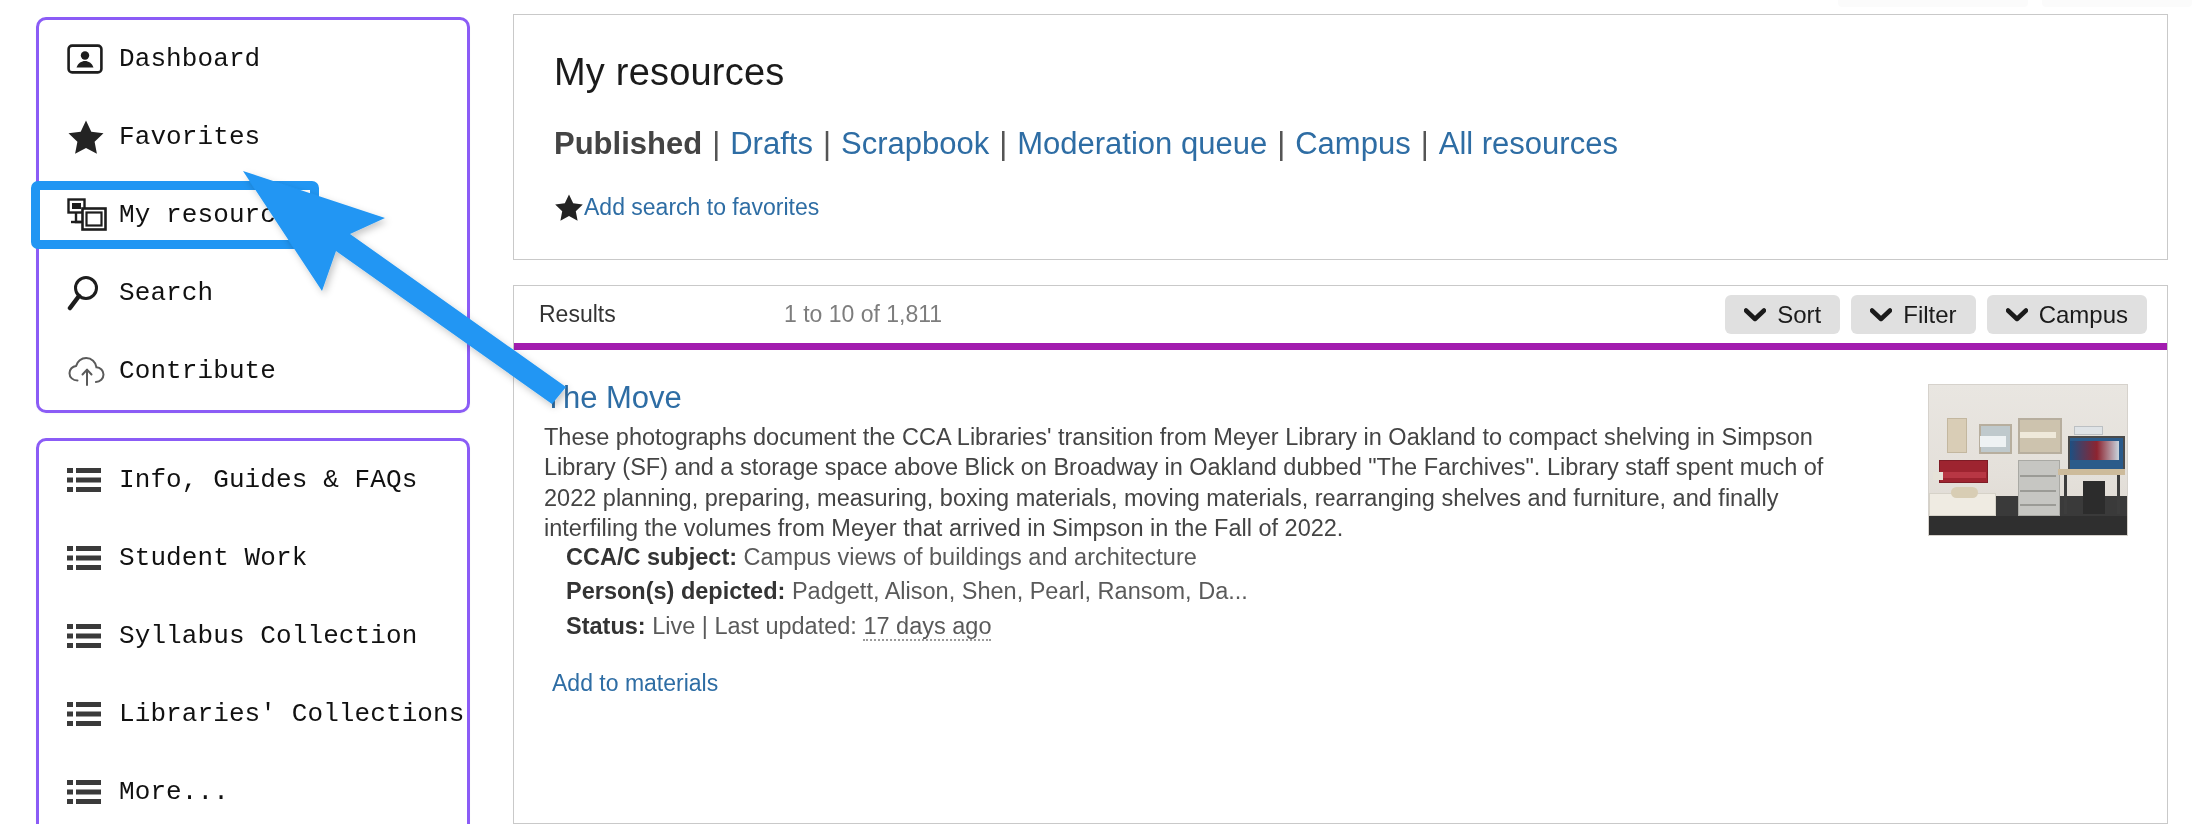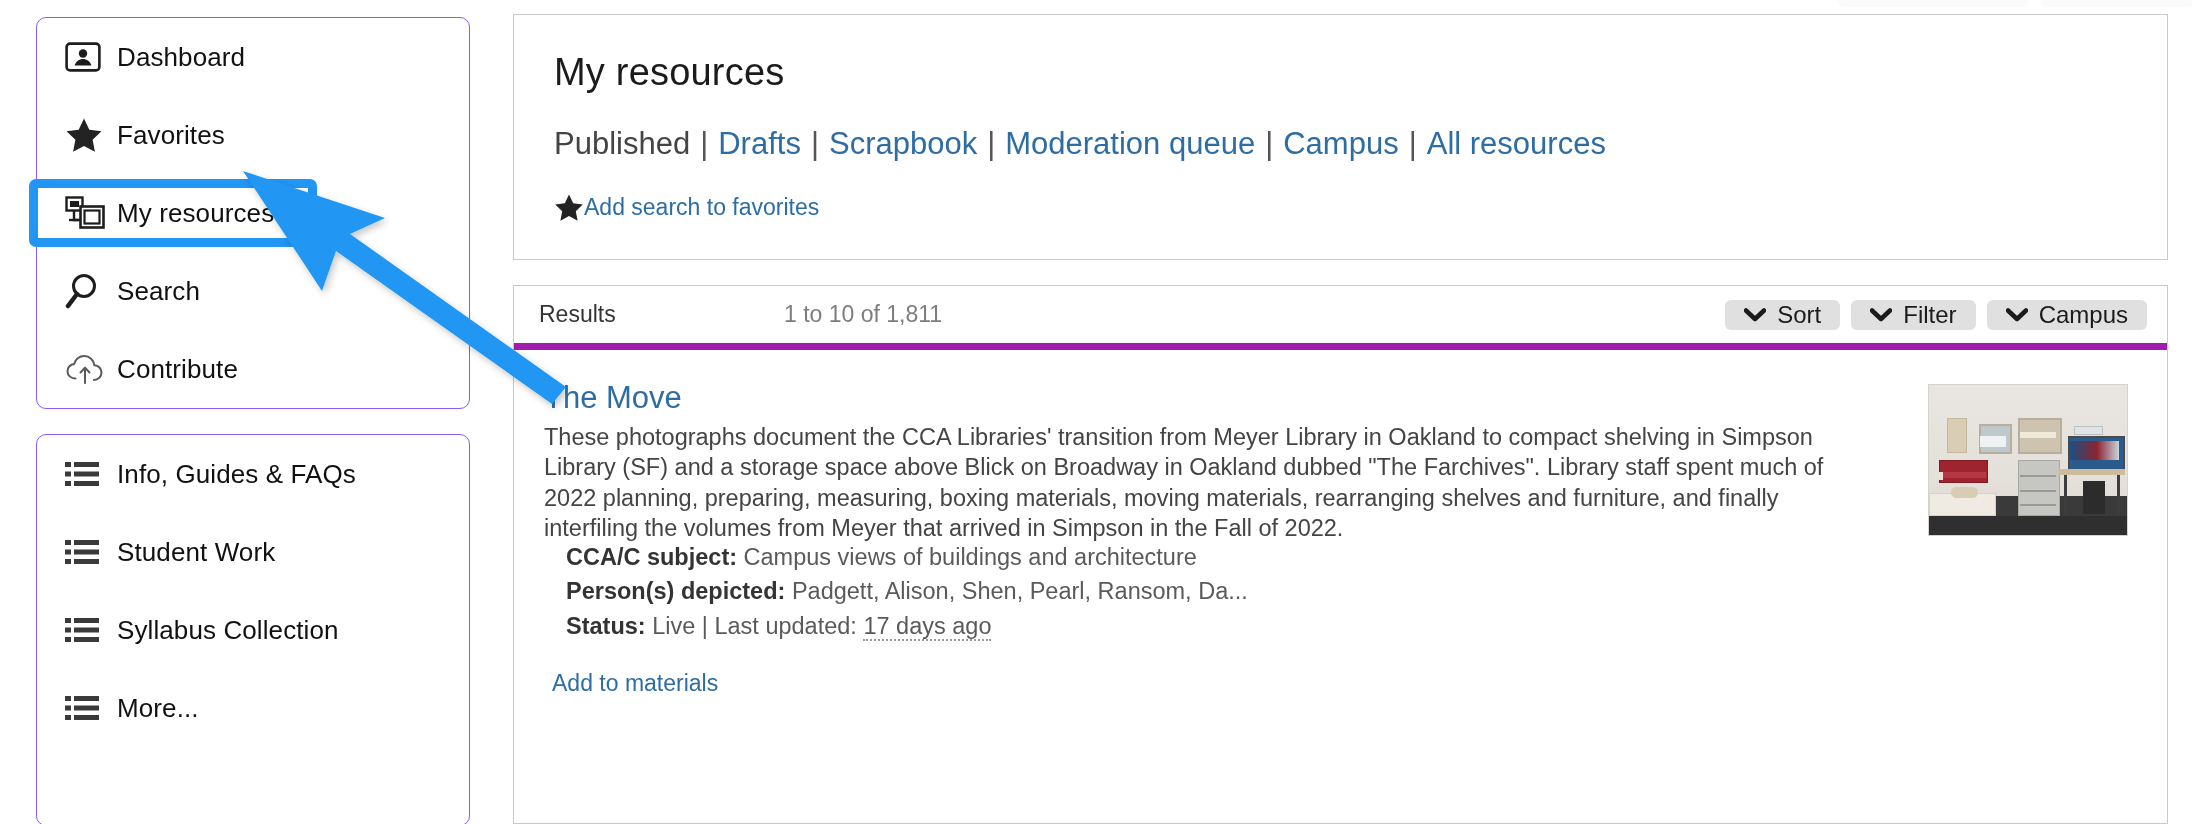--- a/index.html
+++ b/index.html
@@ -36,23 +36,24 @@
 
   
   #sidebar {
     position: absolute;
     left: 36px;
     top: 17px;
     width: 434px;
   }
   .side-card {
     background: #ffffff;
-    border: 1px solid #8b5cf6;
+    border: 3px solid #8b5cf6;
     border-radius: 10px;
     box-shadow: 0 1px 2px rgba(0,0,0,0.035);
+    font-family: Liberation Mono, monospace;
   }
   .side-card.primary { height: 390px; }
   .side-card.secondary { margin-top: 25px; height: 390px; }
 
   .nav-item {
     display: flex;
     align-items: center;
     height: 78px;
     padding-left: 28px;
     box-sizing: border-box;
@@ -135,21 +136,21 @@
     line-height: 1;
     margin-bottom: 34px;
     white-space: nowrap;
   }
   .tab {
     color: #2e6da4;
     cursor: pointer;
   }
   .tab.active {
     color: #444444;
-    font-weight: normal;
+    font-weight: bold;
   }
   .tab-sep {
     color: #555555;
     padding: 0 10px;
   }
 
   #fav-search-row {
     display: flex;
     align-items: center;
     gap: 0;
@@ -183,21 +184,21 @@
   }
   #results-actions {
     margin-left: auto;
     display: flex;
     gap: 11px;
   }
   .res-btn {
     background: #e0e0e0;
     border: none;
     border-radius: 6px;
-    height: 30px;
+    height: 39px;
     padding: 0 19px;
     display: flex;
     align-items: center;
     gap: 11px;
     font-size: 24px;
     color: #1b1b1b;
     font-family: "Liberation Sans", sans-serif;
     cursor: pointer;
   }
   .res-btn .chev { display: flex; color: #1b1b1b; }
@@ -381,20 +382,33 @@
           <svg width="34" height="26" viewBox="0 0 34 26">
             <rect x="0" y="1" width="6" height="5" fill="#3a3a3a"></rect>
               <rect x="9" y="1" width="25" height="5" fill="#3a3a3a"></rect>
             <rect x="0" y="10.5" width="6" height="5" fill="#3a3a3a"></rect>
               <rect x="9" y="10.5" width="25" height="5" fill="#3a3a3a"></rect>
             <rect x="0" y="20" width="6" height="5" fill="#3a3a3a"></rect>
               <rect x="9" y="20" width="25" height="5" fill="#3a3a3a"></rect>
           </svg>
         </span>
         <span class="nav-label">Syllabus Collection</span>
+      </div>
+      <div class="nav-item">
+        <span class="nav-ico">
+          <svg width="34" height="26" viewBox="0 0 34 26">
+            <rect x="0" y="1" width="6" height="5" fill="#3a3a3a"></rect>
+              <rect x="9" y="1" width="25" height="5" fill="#3a3a3a"></rect>
+            <rect x="0" y="10.5" width="6" height="5" fill="#3a3a3a"></rect>
+              <rect x="9" y="10.5" width="25" height="5" fill="#3a3a3a"></rect>
+            <rect x="0" y="20" width="6" height="5" fill="#3a3a3a"></rect>
+              <rect x="9" y="20" width="25" height="5" fill="#3a3a3a"></rect>
+          </svg>
+        </span>
+        <span class="nav-label">Libraries' Collections</span>
       </div>
       <div class="nav-item">
         <span class="nav-ico">
           <svg width="34" height="26" viewBox="0 0 34 26">
             <rect x="0" y="1" width="6" height="5" fill="#3a3a3a"></rect>
               <rect x="9" y="1" width="25" height="5" fill="#3a3a3a"></rect>
             <rect x="0" y="10.5" width="6" height="5" fill="#3a3a3a"></rect>
               <rect x="9" y="10.5" width="25" height="5" fill="#3a3a3a"></rect>
             <rect x="0" y="20" width="6" height="5" fill="#3a3a3a"></rect>
               <rect x="9" y="20" width="25" height="5" fill="#3a3a3a"></rect>

